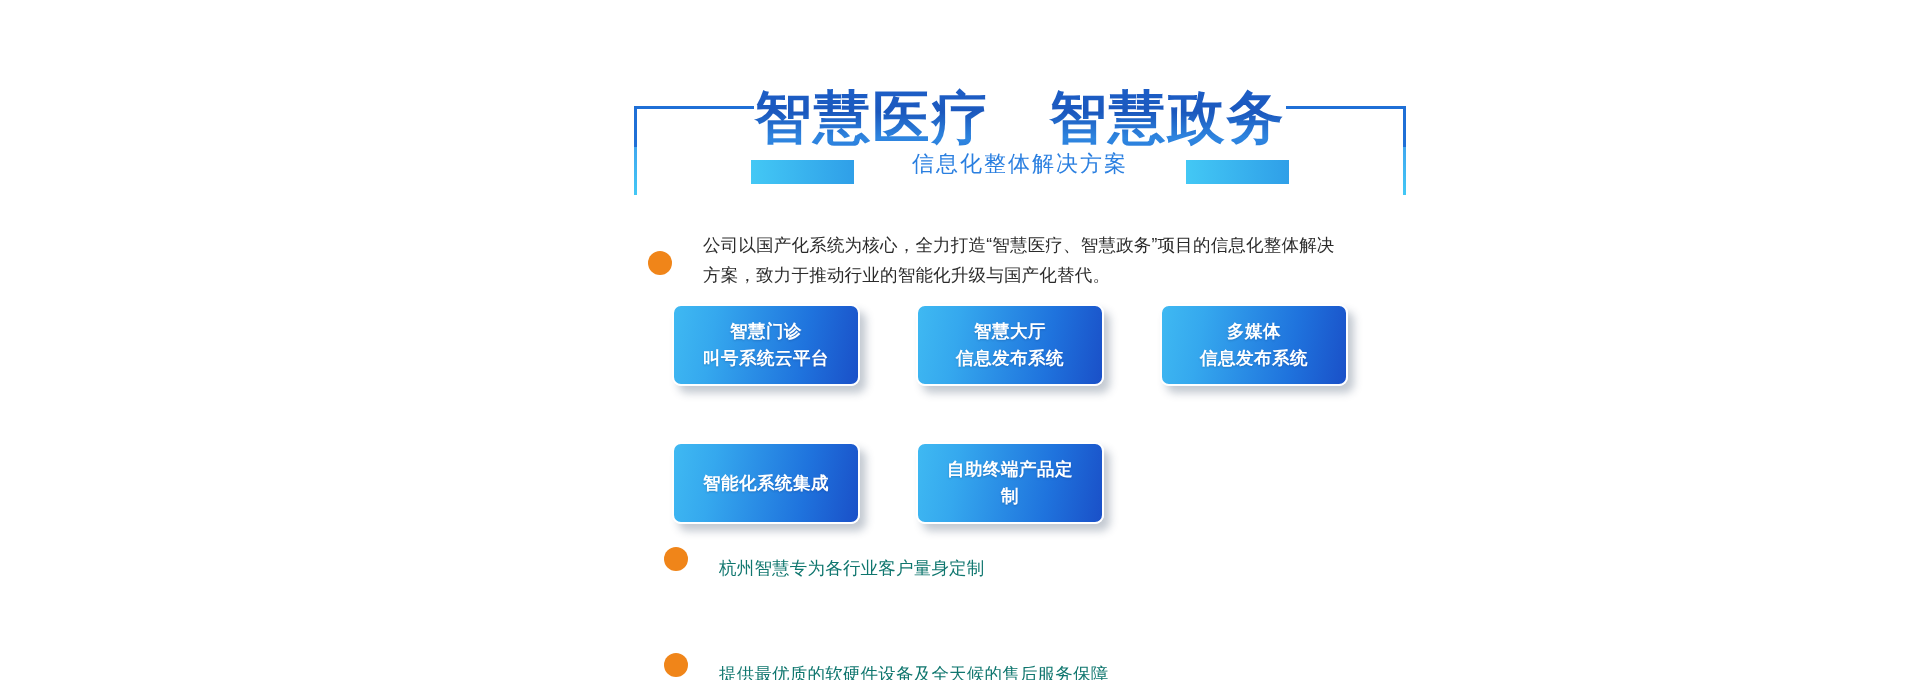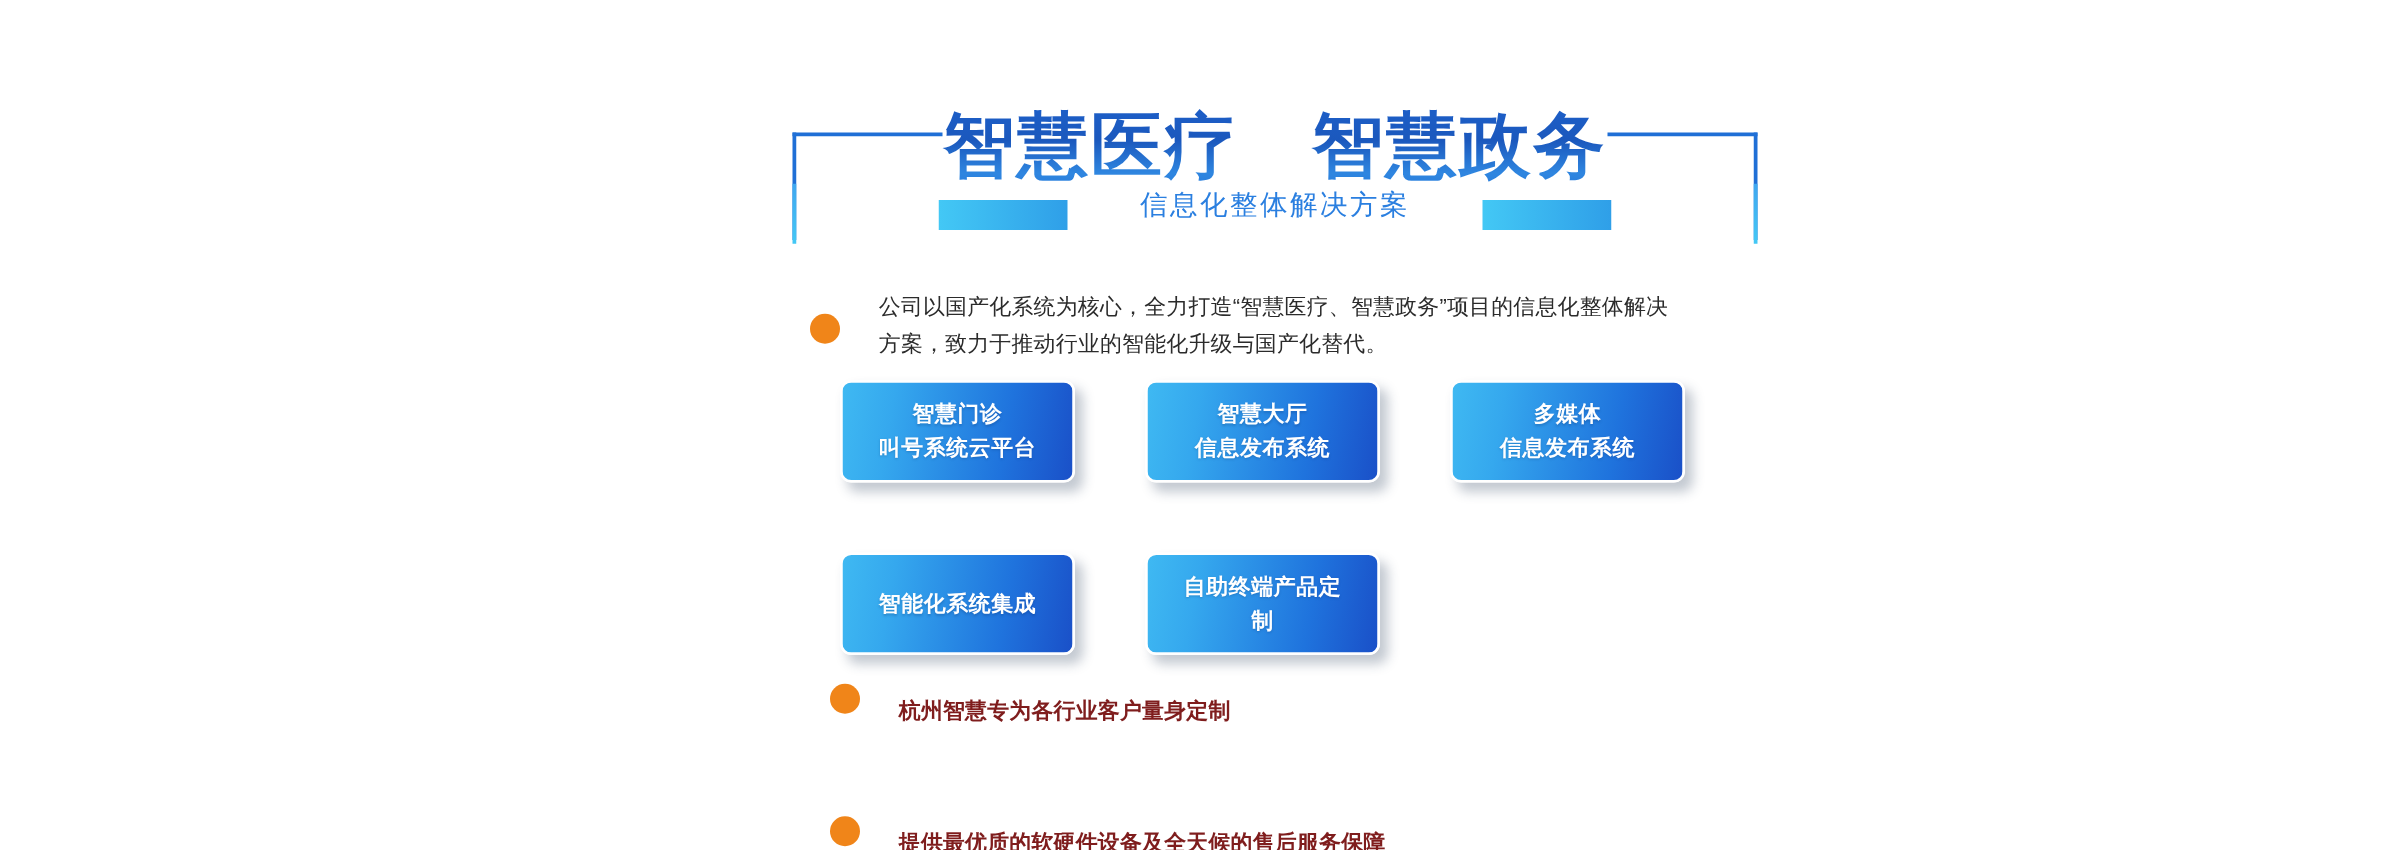--- a/index.html
+++ b/index.html
@@ -161,22 +161,22 @@
   }
   .bullet-row {
     display: flex;
     align-items: flex-start;
     gap: 11px;
     margin-bottom: 26px;
   }
   .bullet-text {
     font-size: 17.5px;
     line-height: 24px;
-    color: #7f1d1d;
-    font-weight: 700;
+    color: #0f766e;
+    font-weight: 400;
     letter-spacing: .2px;
   }
   .bullet-row .dot { margin-top: 7px; }
 </style>
 </head>
 <body>
 
 <div class="stage">
 
   <div class="title-zone">

